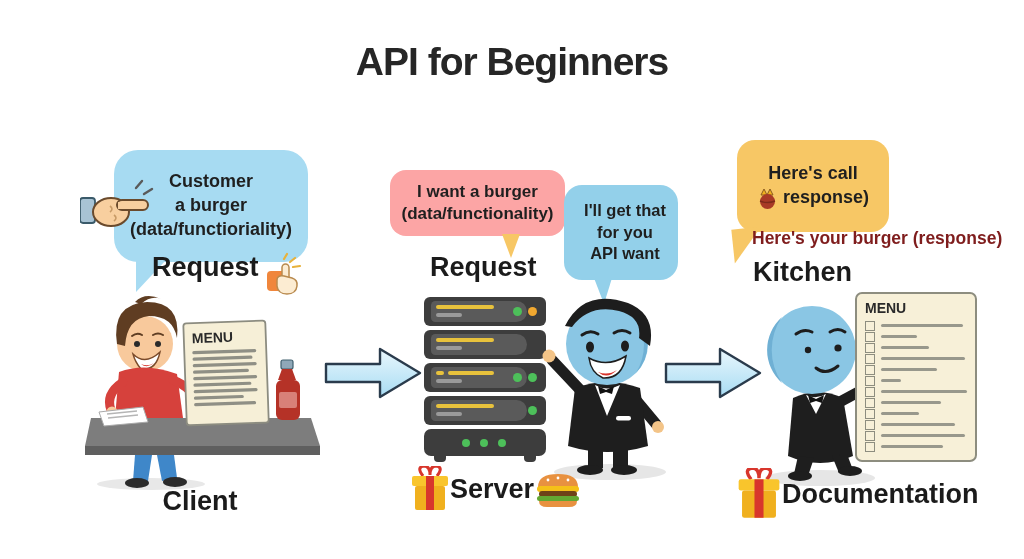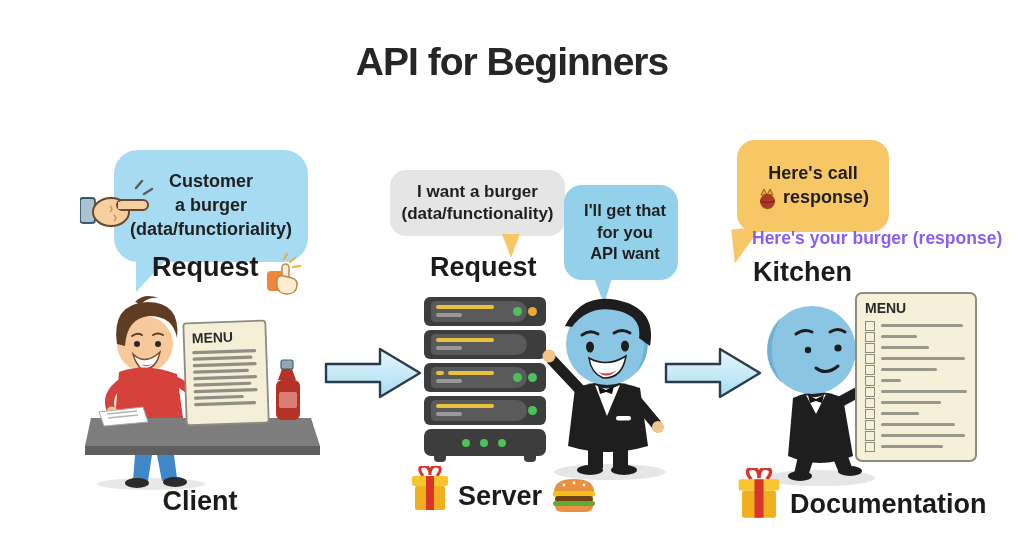--- a/index.html
+++ b/index.html
@@ -22,41 +22,41 @@
     border-radius:24px;
     display:flex;flex-direction:column;justify-content:center;align-items:center;
     font-weight:700;text-align:center;line-height:1.32;
   }
   .bubble .line{white-space:nowrap;}
   .tail{position:absolute;width:0;height:0;border-style:solid;}
 
   .bubble-client{left:114px;top:150px;width:194px;height:112px;background:#a7dbf2;font-size:18px;}
   .bubble-client .tail{left:22px;bottom:-30px;border-width:32px 30px 0 0;border-color:#a7dbf2 transparent transparent transparent;}
 
-  .bubble-request-mid{left:390px;top:170px;width:175px;height:66px;background:#e5e5e5;font-size:17px;border-radius:16px;}
+  .bubble-request-mid{left:390px;top:170px;width:175px;height:66px;background:#fca5a5;font-size:17px;border-radius:16px;}
   .bubble-request-mid .tail{left:112px;bottom:-22px;border-width:24px 9px 0 9px;border-color:#f7c765 transparent transparent transparent;}
 
   .bubble-waiter{left:564px;top:185px;width:106px;height:95px;background:#93d0ea;font-size:16.5px;border-radius:18px;padding-left:8px;}
   .bubble-waiter .tail{left:30px;bottom:-24px;border-width:26px 8px 0 10px;border-color:#93d0ea transparent transparent transparent;}
 
   .bubble-response{left:737px;top:140px;width:152px;height:92px;background:#f7c765;font-size:18px;border-radius:18px;}
   .bubble-response .tail{left:-4px;bottom:-30px;border-width:34px 30px 0 0;border-color:#f7c765 transparent transparent transparent;transform:rotate(-6deg);}
   .bubble-response .icon-line{display:flex;align-items:flex-end;gap:4px;}
 
   
   .biglabel{font-size:27px;font-weight:800;color:#1b1b1b;white-space:nowrap;}
-  .caption{font-size:17.5px;font-weight:600;color:#8b5cf6;white-space:nowrap;}
+  .caption{font-size:17.5px;font-weight:600;color:#7f1d1d;white-space:nowrap;}
 
   .request-left{left:152px;top:252px;display:flex;align-items:flex-start;gap:6px;}
   .request-mid{left:430px;top:252px;}
   .kitchen-label{left:753px;top:257px;}
   .caption-response{left:752px;top:228px;}
   .client-label{left:130px;top:486px;width:140px;text-align:center;}
 
-  .label-row{display:flex;align-items:flex-end;gap:8px;}
+  .label-row{display:flex;align-items:center;}
   .server-row{left:410px;top:466px;}
   .doc-row{left:736px;top:468px;}
 
   
   .arrow1{left:324px;top:342px;}
   .arrow2{left:664px;top:342px;}
 
   
   .rack{left:424px;top:297px;width:122px;height:160px;}
   .rack-unit{position:relative;width:122px;height:29px;background:#3d3d3d;border-radius:6px;margin-bottom:4px;}

